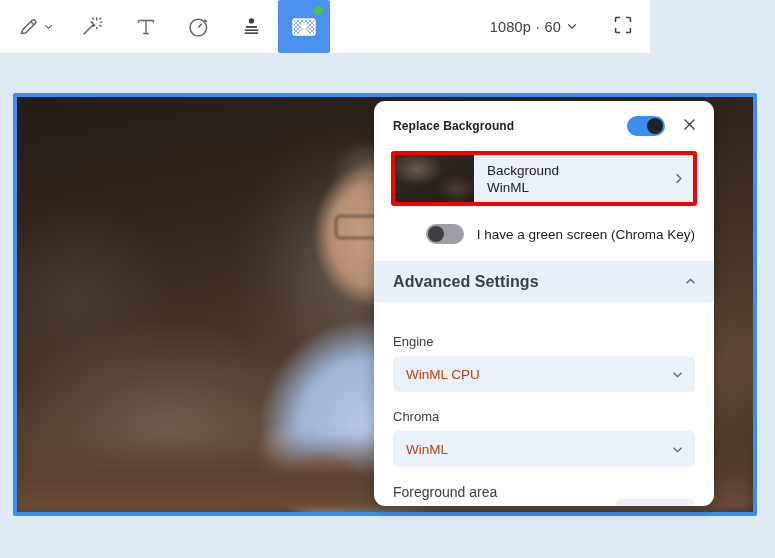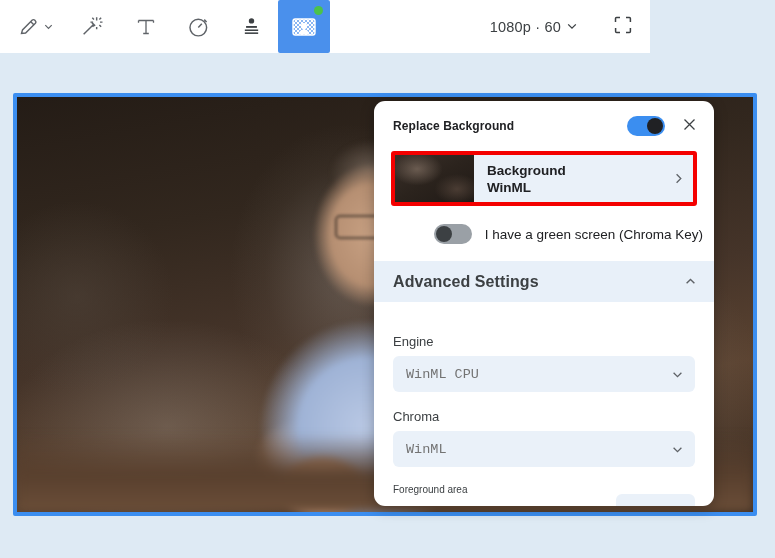--- a/index.html
+++ b/index.html
@@ -130,62 +130,62 @@
 
   
   .bg-choice-wrap {
     margin: 0 17px; padding: 0;
     border: 4px solid #f40000;
     border-radius: 3px; flex: none;
     position: relative;
   }
   .bg-choice {
     display: flex; align-items: stretch; height: 47px;
-    background: #eaf1f9; cursor: pointer; overflow: hidden; font-weight: bold;
+    background: #eaf1f9; cursor: pointer; overflow: hidden;
   }
   .bg-thumb {
     width: 79px; flex: none;
     background:
       radial-gradient(ellipse 34px 22px at 22px 14px, #6a5b50 0%, rgba(60,50,44,0) 75%),
       radial-gradient(ellipse 30px 20px at 62px 34px, #4a3c33 0%, rgba(40,32,26,0) 75%),
       linear-gradient(150deg, #3a3029 0%, #2b231d 50%, #201a16 100%);
     filter: blur(.6px);
   }
   .bg-text { flex: 1; display: flex; flex-direction: column; justify-content: center; padding-left: 13px; }
   .bg-text span { font-size: 13.5px; color: #202124; line-height: 17px; }
   .bg-arrow { width: 30px; display: flex; align-items: center; justify-content: center; color: #5f6368; }
 
   
   .chroma-row {
     display: flex; align-items: center; gap: 13px;
-    padding: 18px 11px 17px 19px; flex: none;
+    padding: 18px 19px 17px 19px; flex: none;
   }
   .chroma-label { font-size: 13.5px; color: #202124; }
 
   
   .adv-band {
     background: #e8f0f9; height: 41px;
     display: flex; align-items: center;
     padding: 0 17px 0 19px; cursor: pointer; flex: none;
   }
   .adv-title { font-size: 16px; font-weight: bold; color: #3c4043; letter-spacing: .1px; }
   .adv-chev { margin-left: auto; color: #5f6368; display: flex; }
 
   
   .panel-body { padding: 32px 19px 0 19px; flex: 1; }
   .field-label { font-size: 13px; color: #3c4043; margin-bottom: 7px; }
   .select {
     height: 36px; border-radius: 6px; background: #eaf1f9;
     display: flex; align-items: center; padding: 0 11px 0 13px;
     cursor: pointer; margin-bottom: 17px;
   }
-  .select .val { font-size: 13.5px; color: #737373; font-family: Liberation Mono, monospace; }
+  .select .val { font-size: 13.5px; color: #c2410c; }
   .select .chev { margin-left: auto; color: #5f6368; display: flex; }
 
-  .fg-label { font-size: 10px; color: #3c4043; margin-bottom: 13px; }
+  .fg-label { font-size: 14px; color: #3c4043; margin-bottom: 13px; }
   .fg-row { display: flex; align-items: flex-start; }
   .slider-wrap { width: 213px; padding-top: 2px; }
   .slider {
     position: relative; height: 14px; cursor: pointer;
   }
   .slider .track {
     position: absolute; top: 5px; left: 0; right: 0; height: 3px;
     background: #c4c7c5; border-radius: 2px;
   }
   .slider .fill {

